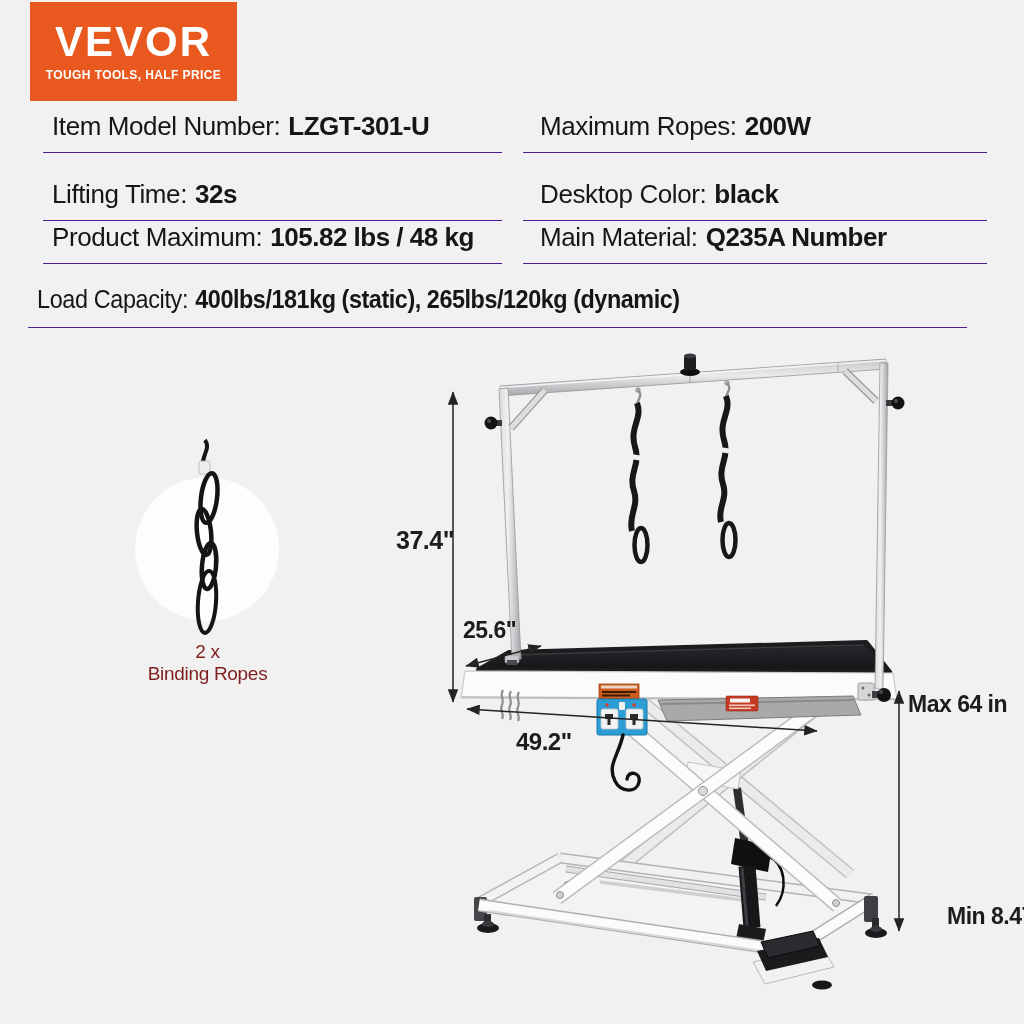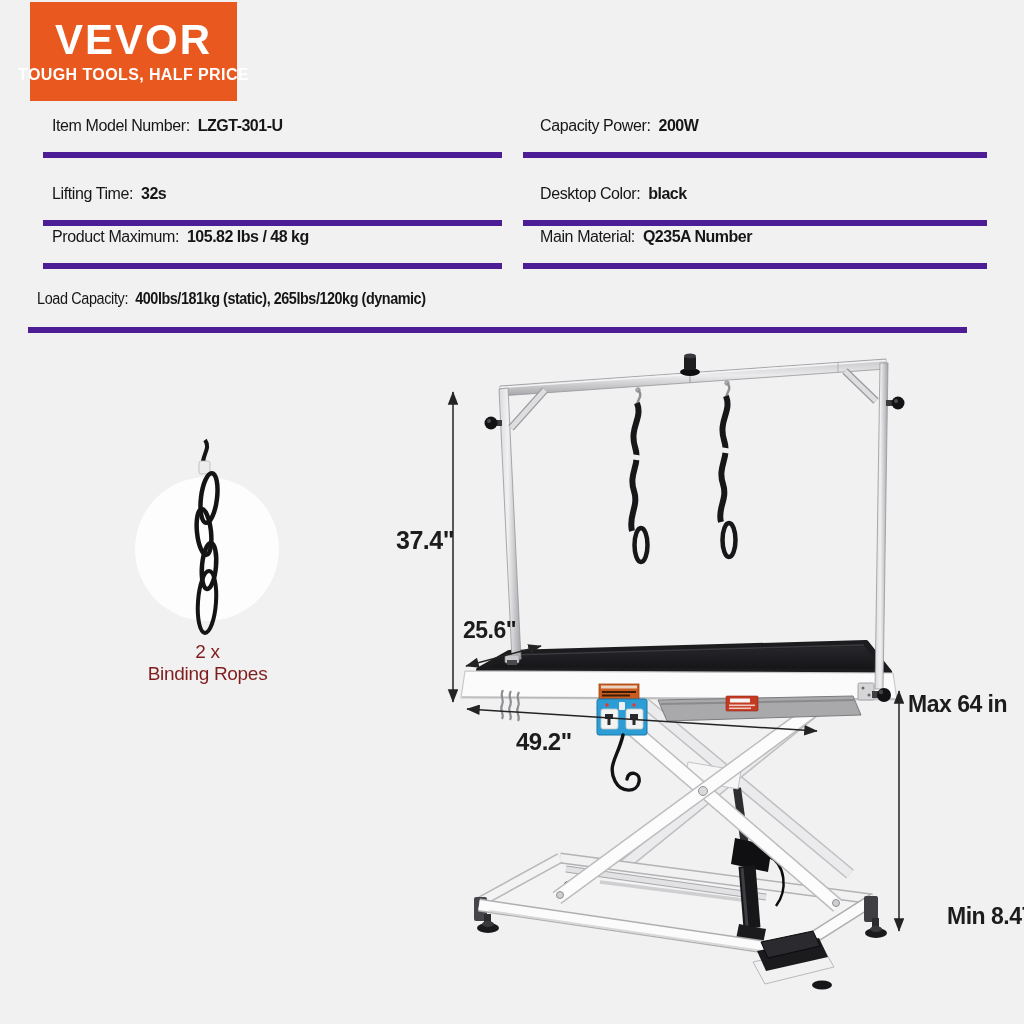--- a/index.html
+++ b/index.html
@@ -17,29 +17,29 @@
   .logo{
     position:absolute;left:30px;top:2px;width:207px;height:99px;
     display:flex;flex-direction:column;align-items:center;justify-content:center;
     color:#fff;
   }
   .logo-name{
     font-size:42px;font-weight:800;letter-spacing:2px;line-height:1;
     transform:scaleY(1.02);
   }
   .logo-tag{
-    font-size:16px;font-weight:700;letter-spacing:0.4px;margin-top:5px;white-space:nowrap;
+    font-size:12px;font-weight:700;letter-spacing:0.4px;margin-top:5px;white-space:nowrap;
   }
 
   
   .spec-row{
     position:absolute;height:52px;
-    border-bottom:6px solid #4c1d95;
+    border-bottom:1px solid #4c1d95;
     display:flex;align-items:center;
-    font-size:16px;letter-spacing:-0.4px;white-space:nowrap;
+    font-size:26px;letter-spacing:-0.4px;white-space:nowrap;
   }
   .spec-row .lbl{font-weight:400;}
   .spec-row .val{font-weight:700;margin-left:8px;letter-spacing:-0.5px;}
   .col-left{left:43px;width:450px;padding-left:9px;}
   .col-right{left:523px;width:447px;padding-left:17px;}
   .r1{top:100px;}
   .r2{top:168px;}
   .r3{top:211px;}
   .row-full{left:28px;top:271px;width:930px;height:56px;padding-left:9px;}
   .row-full .content{display:inline-flex;transform:scaleX(0.90);transform-origin:0 50%;}
@@ -72,21 +72,21 @@
     </div>
     <div class="spec-row col-left r2">
       <span class="lbl">Lifting Time:</span>
       <span class="val">32s</span>
     </div>
     <div class="spec-row col-left r3">
       <span class="lbl">Product Maximum:</span>
       <span class="val">105.82 lbs / 48 kg</span>
     </div>
     <div class="spec-row col-right r1">
-      <span class="lbl">Capacity Power:</span>
+      <span class="lbl">Maximum Ropes:</span>
       <span class="val">200W</span>
     </div>
     <div class="spec-row col-right r2">
       <span class="lbl">Desktop Color:</span>
       <span class="val">black</span>
     </div>
     <div class="spec-row col-right r3">
       <span class="lbl">Main Material:</span>
       <span class="val">Q235A Number</span>
     </div>

